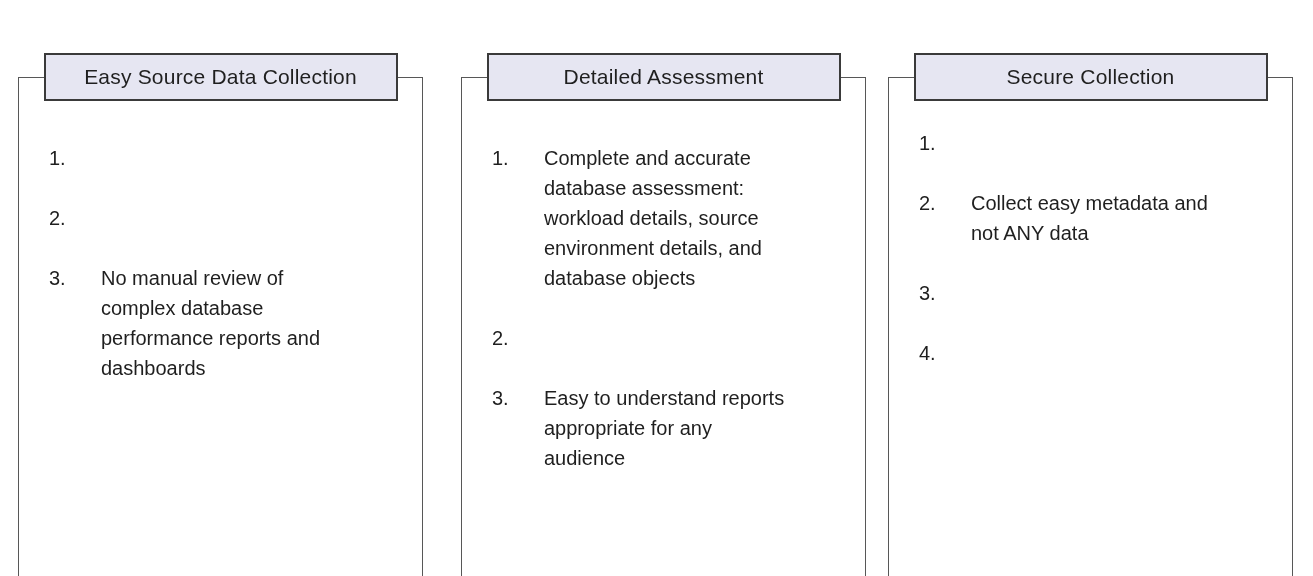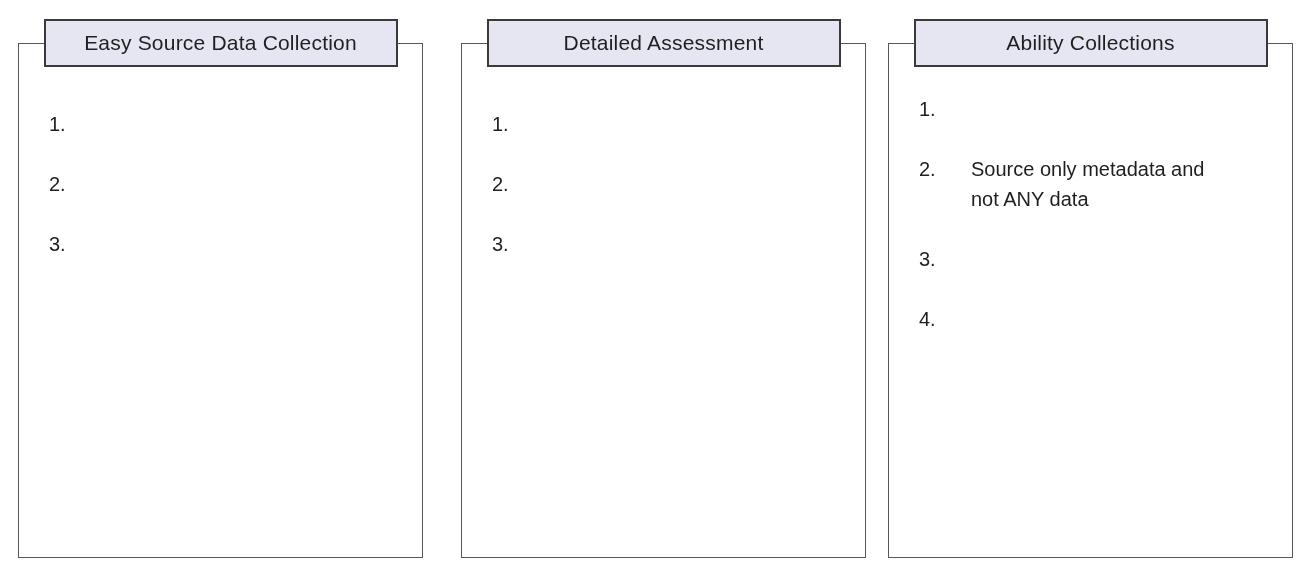--- a/index.html
+++ b/index.html
@@ -5,21 +5,21 @@
   html, body { margin: 0; padding: 0; }
   body {
     width: 1313px;
     height: 576px;
     background: var(--page-bg, #ffffff);
     font-family: "Liberation Sans", "DejaVu Sans", sans-serif;
     color: var(--text, #1f1f1f);
     position: relative;
     overflow: hidden;
   }
-  .slide { position: absolute; inset: 0; }
+  .slide { position: absolute; inset: 0; margin-top: 34px; }
   .panel {
     position: absolute;
     top: 43px;
     width: 405px;
     height: 515px;
     box-sizing: border-box;
     border: 1.5px solid var(--panel-border, #575757);
     background: var(--page-bg, #ffffff);
   }
   .panel-1 { left: 18px; }
@@ -64,52 +64,64 @@
     </header>
     <div class="panel-body">
       <div class="list-item">
         <span class="num">1.</span>
       </div>
       <div class="list-item">
         <span class="num">2.</span>
       </div>
       <div class="list-item">
         <span class="num">3.</span>
+        <span class="txt">No manual review of
+complex database
+performance reports and
+dashboards</span>
       </div>
     </div>
   </section>
 
   <section class="panel panel-2">
     <header class="panel-title">
       <span>Detailed Assessment</span>
     </header>
     <div class="panel-body">
       <div class="list-item">
         <span class="num">1.</span>
+        <span class="txt">Complete and accurate
+database assessment:
+workload details, source
+environment details, and
+database objects</span>
       </div>
       <div class="list-item">
         <span class="num">2.</span>
       </div>
       <div class="list-item">
         <span class="num">3.</span>
+        <span class="txt">Easy to understand reports
+appropriate for any
+audience</span>
       </div>
     </div>
   </section>
 
   <section class="panel panel-3">
     <header class="panel-title">
-      <span>Ability Collections</span>
+      <span>Secure Collection</span>
     </header>
     <div class="panel-body">
       <div class="list-item">
         <span class="num">1.</span>
       </div>
       <div class="list-item">
         <span class="num">2.</span>
-        <span class="txt">Source only metadata and
+        <span class="txt">Collect easy metadata and
 not ANY data</span>
       </div>
       <div class="list-item">
         <span class="num">3.</span>
       </div>
       <div class="list-item">
         <span class="num">4.</span>
       </div>
     </div>
   </section>

